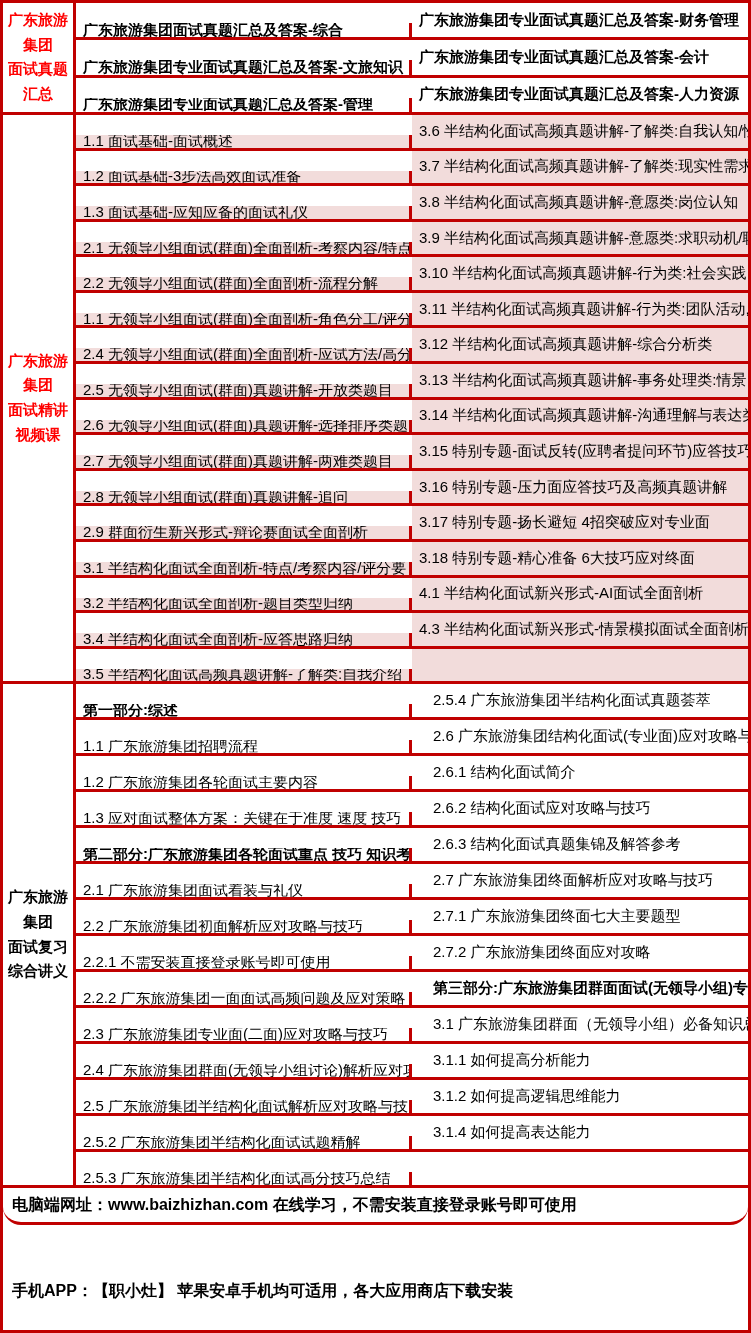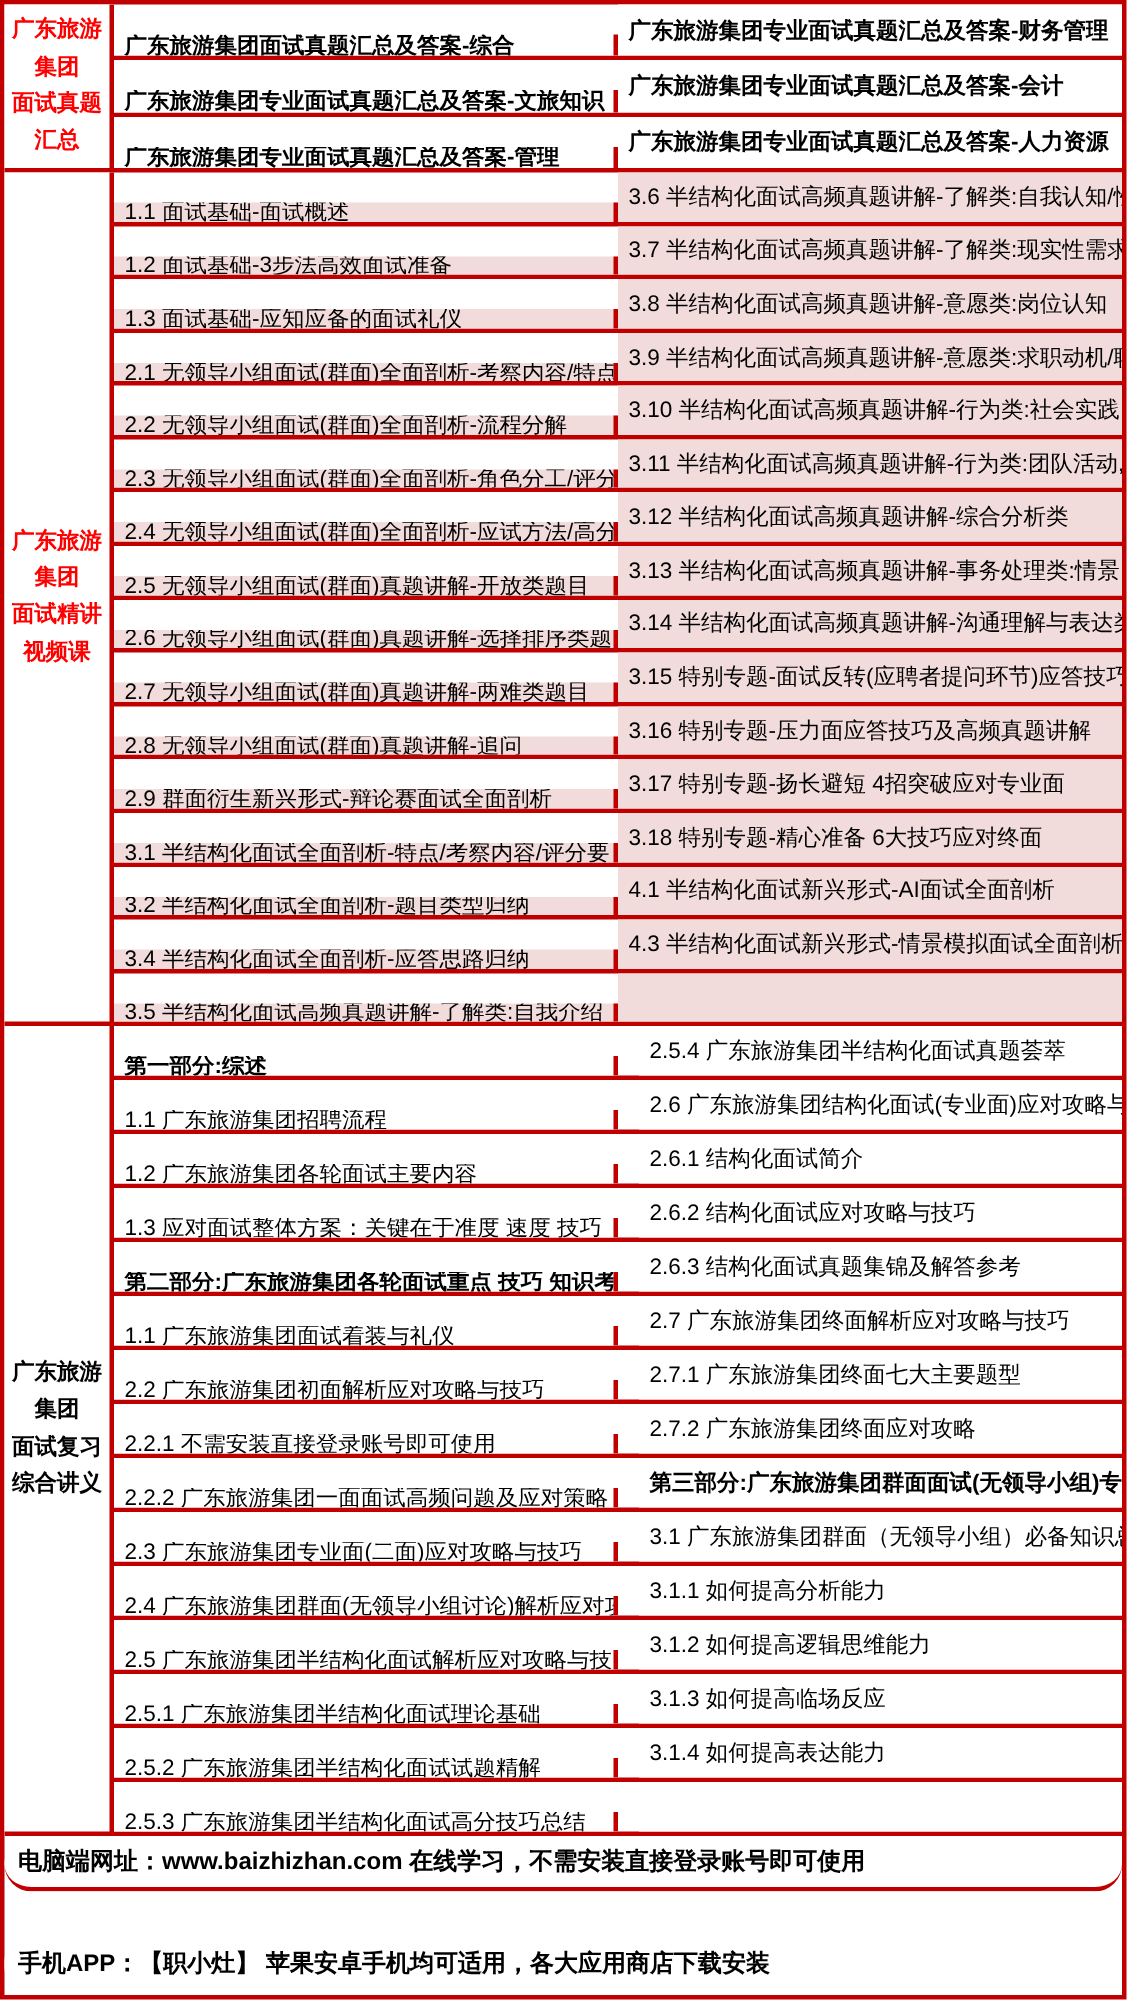--- a/index.html
+++ b/index.html
@@ -80,21 +80,21 @@
         </div>
       <div class="row">
           <div class="cell l">2.1 无领导小组面试(群面)全面剖析-考察内容/特点</div>
           <div class="cell r">3.9 半结构化面试高频真题讲解-意愿类:求职动机/职</div>
         </div>
       <div class="row">
           <div class="cell l">2.2 无领导小组面试(群面)全面剖析-流程分解</div>
           <div class="cell r">3.10 半结构化面试高频真题讲解-行为类:社会实践</div>
         </div>
       <div class="row">
-          <div class="cell l">2.3 无领导小组面试(群面)全面剖析-角色分工/评分</div>
+          <div class="cell l">1.1 无领导小组面试(群面)全面剖析-角色分工/评分</div>
           <div class="cell r">3.11 半结构化面试高频真题讲解-行为类:团队活动,</div>
         </div>
       <div class="row">
           <div class="cell l">2.4 无领导小组面试(群面)全面剖析-应试方法/高分</div>
           <div class="cell r">3.12 半结构化面试高频真题讲解-综合分析类</div>
         </div>
       <div class="row">
           <div class="cell l">2.5 无领导小组面试(群面)真题讲解-开放类题目</div>
           <div class="cell r">3.13 半结构化面试高频真题讲解-事务处理类:情景</div>
         </div>
@@ -153,21 +153,21 @@
         </div>
       <div class="row">
           <div class="cell l">1.3 应对面试整体方案：关键在于准度 速度 技巧</div>
           <div class="cell r">2.6.2 结构化面试应对攻略与技巧</div>
         </div>
       <div class="row">
           <div class="cell l hd">第二部分:广东旅游集团各轮面试重点 技巧 知识考</div>
           <div class="cell r">2.6.3 结构化面试真题集锦及解答参考</div>
         </div>
       <div class="row">
-          <div class="cell l">1.1 广东旅游集团面试着装与礼仪</div>
+          <div class="cell l">2.1 广东旅游集团面试着装与礼仪</div>
           <div class="cell r">2.7 广东旅游集团终面解析应对攻略与技巧</div>
         </div>
       <div class="row">
           <div class="cell l">2.2 广东旅游集团初面解析应对攻略与技巧</div>
           <div class="cell r">2.7.1 广东旅游集团终面七大主要题型</div>
         </div>
       <div class="row">
           <div class="cell l">2.2.1 不需安装直接登录账号即可使用</div>
           <div class="cell r">2.7.2 广东旅游集团终面应对攻略</div>
         </div>
@@ -181,24 +181,20 @@
         </div>
       <div class="row">
           <div class="cell l">2.4 广东旅游集团群面(无领导小组讨论)解析应对攻</div>
           <div class="cell r">3.1.1 如何提高分析能力</div>
         </div>
       <div class="row">
           <div class="cell l">2.5 广东旅游集团半结构化面试解析应对攻略与技</div>
           <div class="cell r">3.1.2 如何提高逻辑思维能力</div>
         </div>
       <div class="row">
-          <div class="cell l">2.5.1 广东旅游集团半结构化面试理论基础</div>
-          <div class="cell r">3.1.3 如何提高临场反应</div>
-        </div>
-      <div class="row">
           <div class="cell l">2.5.2 广东旅游集团半结构化面试试题精解</div>
           <div class="cell r">3.1.4 如何提高表达能力</div>
         </div>
       <div class="row">
           <div class="cell l">2.5.3 广东旅游集团半结构化面试高分技巧总结</div>
           <div class="cell r"></div>
         </div>
     </div>
   </div>
 

